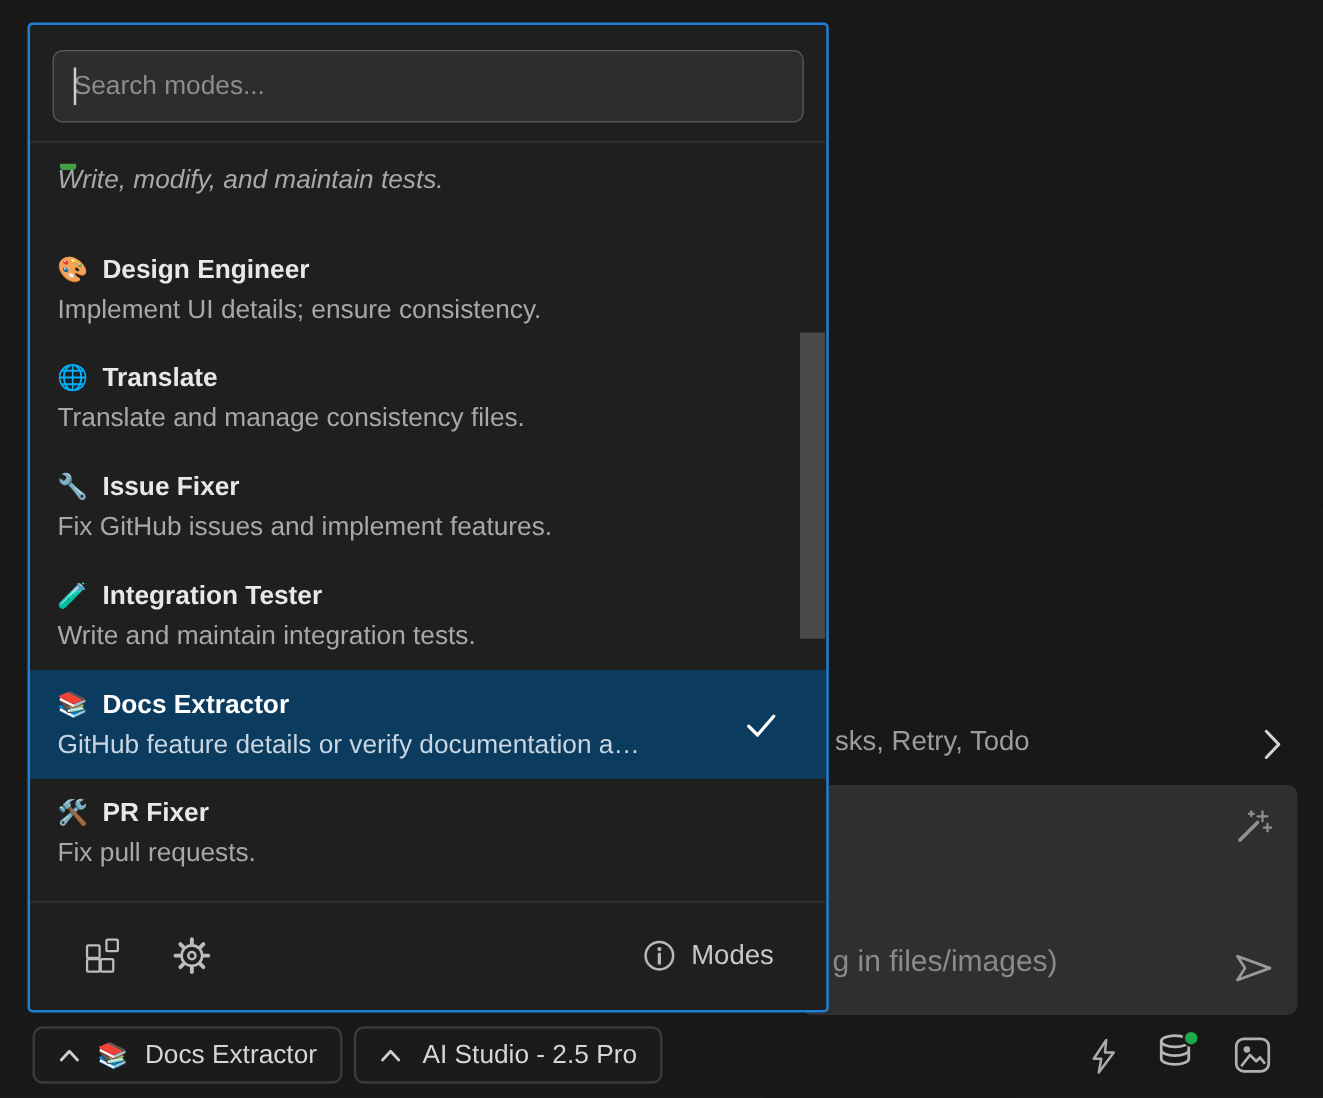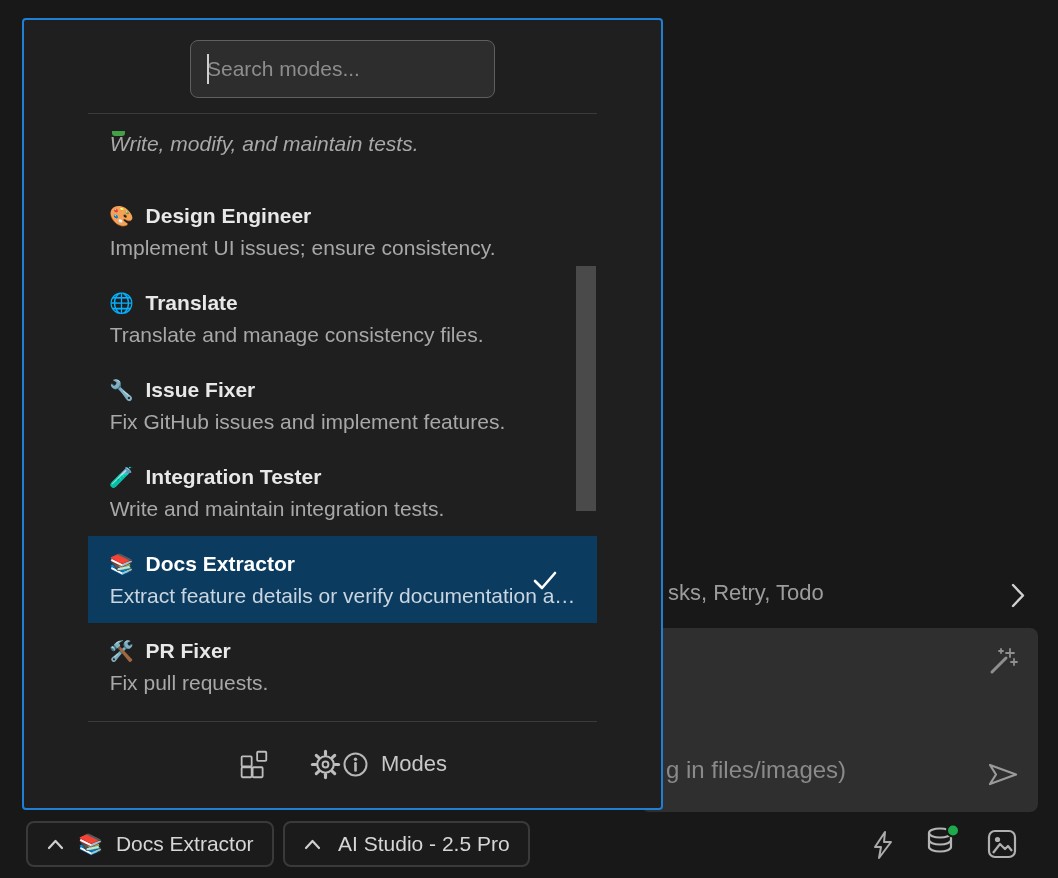--- a/index.html
+++ b/index.html
@@ -43,21 +43,21 @@
   .bar-icon{ position:absolute; }
   .icon-lightning{ left:867px; top:829px; }
   .icon-database{ left:924px; top:824px; }
   .icon-image{ left:986px; top:828px; }
 
   
   .dropdown{
     position:absolute; left:22px; top:18px; width:641px; height:792px;
     background:#1f1f1f;
     border:2px solid #1f7fd4; border-radius:4px;
-    z-index:10; display:flex; flex-direction:column;align-items:center;
+    z-index:10; display:flex; flex-direction:column;
   }
   .search-wrap{ margin:20px 18px 15px; position:relative; }
   .search-input{
     width:100%; height:58px; background:#2d2d2d;
     border:1px solid #5f5f5f; border-radius:8px;
     padding:0 16px; font-size:21px; color:#e6e6e6;
     font-family:"Liberation Sans", sans-serif; outline:none;
   }
   .search-input::placeholder{ color:#8d8d8d; }
   .caret{
@@ -187,21 +187,21 @@
     <div class="mode-item partial-top">
       <div class="emoji-sliver"></div>
       <div class="desc">Write, modify, and maintain tests.</div>
     </div>
 
     <div class="mode-item">
       <div class="title-row">
         <span class="emoji">🎨</span>
         <span>Design Engineer</span>
       </div>
-      <div class="desc">Implement UI issues; ensure consistency.</div>
+      <div class="desc">Implement UI details; ensure consistency.</div>
     </div>
 
     <div class="mode-item">
       <div class="title-row">
         <span class="emoji">🌐</span>
         <span>Translate</span>
       </div>
       <div class="desc">Translate and manage consistency files.</div>
     </div>
 
@@ -219,21 +219,21 @@
         <span>Integration Tester</span>
       </div>
       <div class="desc">Write and maintain integration tests.</div>
     </div>
 
     <div class="mode-item selected">
       <div class="title-row">
         <span class="emoji">📚</span>
         <span>Docs Extractor</span>
       </div>
-      <div class="desc">Extract feature details or verify documentation a…</div>
+      <div class="desc">GitHub feature details or verify documentation a…</div>
       <span class="check-icon">
         <svg width="29" height="26" viewBox="0 0 29 26">
           <polyline points="5,14 12,21 25,6" fill="none" stroke="#ffffff" stroke-width="2.6" stroke-linecap="round" stroke-linejoin="round"></polyline>
         </svg>
       </span>
     </div>
 
     <div class="mode-item">
       <div class="title-row">
         <span class="emoji">🛠️</span>

